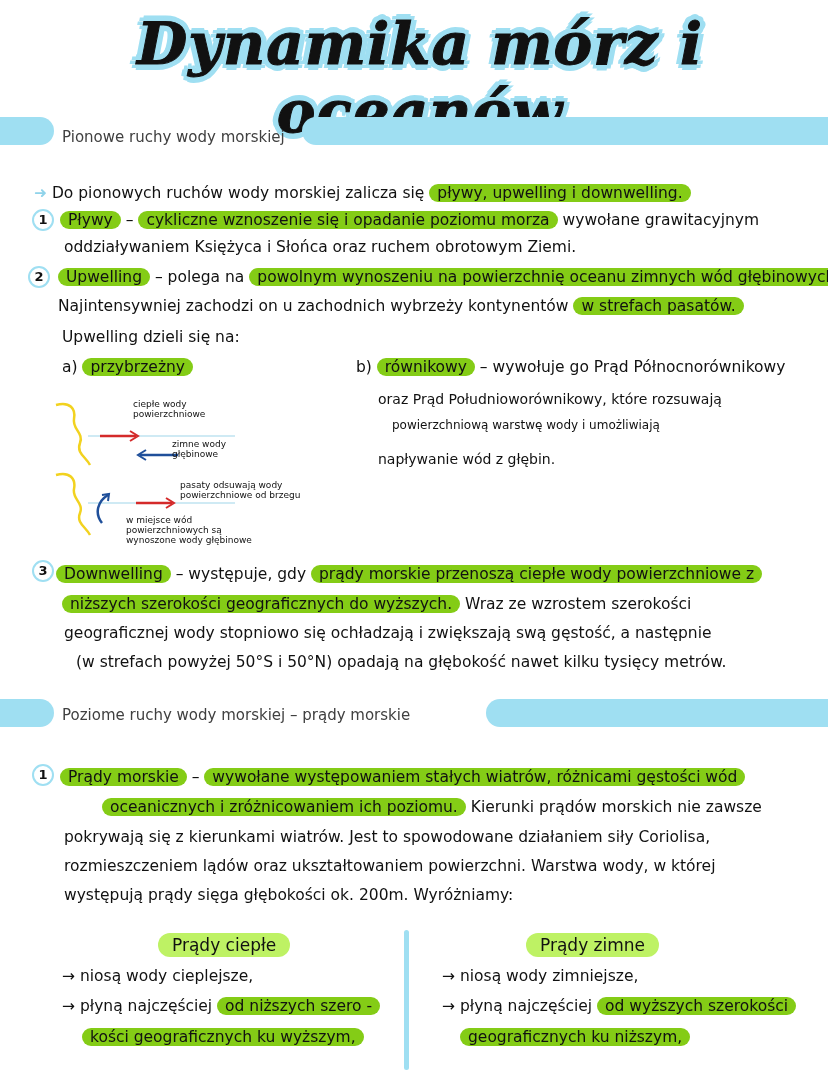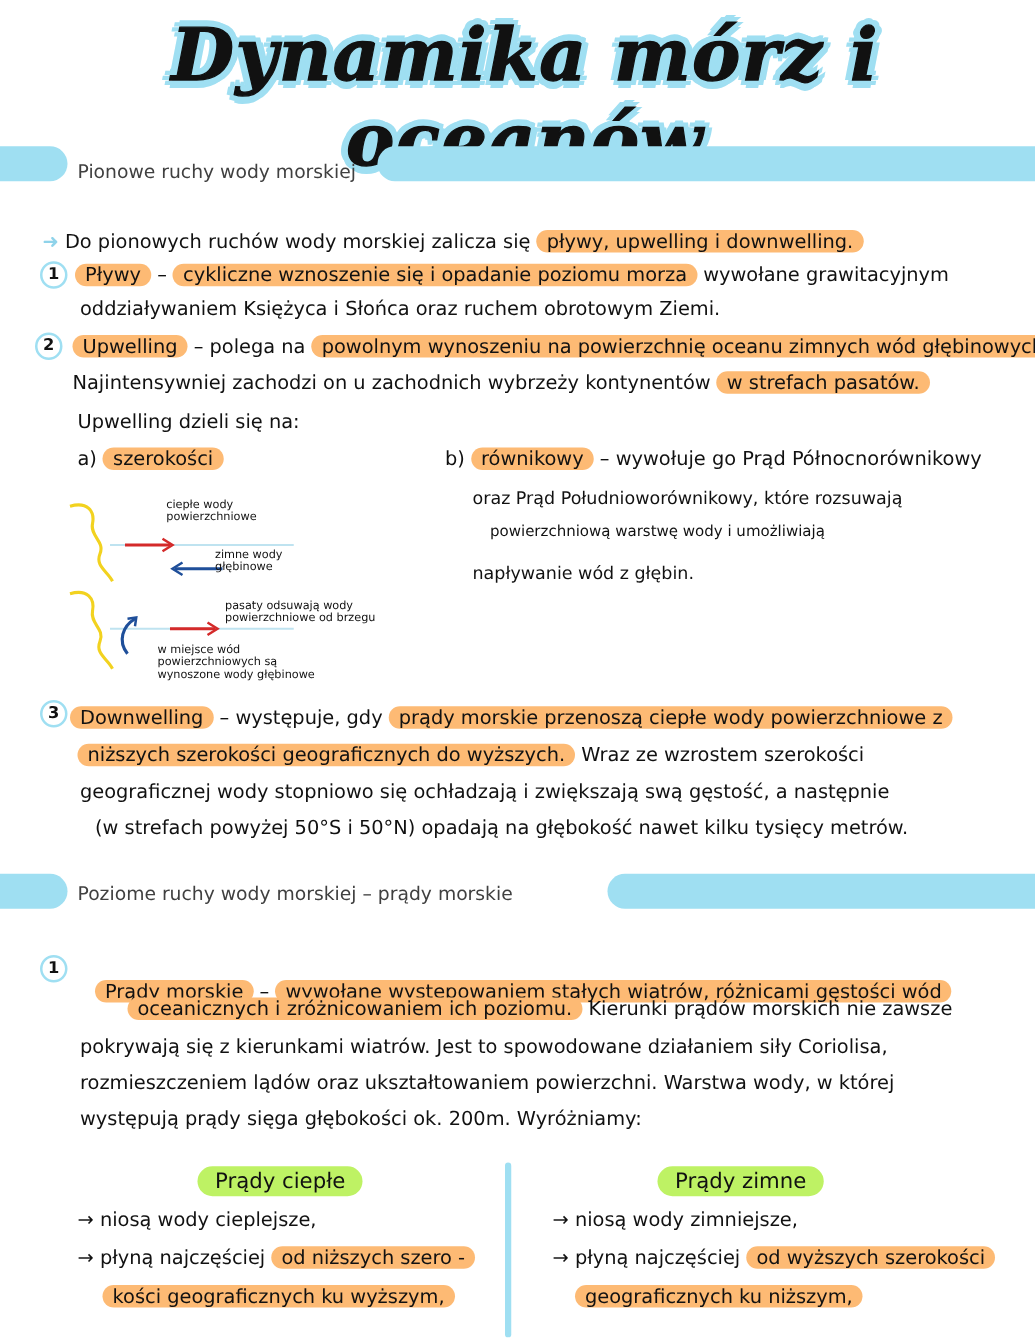--- a/index.html
+++ b/index.html
@@ -1,19 +1,19 @@
 <!DOCTYPE html>
 <html><head>
 <meta charset="utf-8">
 <style>
   * { box-sizing: border-box; margin: 0; padding: 0; }
   html, body { width: 828px; height: 1070px; background: #ffffff; overflow: hidden; }
   body { position: relative; font-family: "DejaVu Sans", sans-serif; color: #111; }
 
-  .hl { background: #fdba74; border-radius: 14px; padding: 0 8px; }
+  .hl { background: #84cc16; border-radius: 14px; padding: 0 8px; }
   .abs { position: absolute; }
 
   
   .title {
     position: absolute; left: 0; top: 10px; width: 828px; text-align: center;
     font-family: "DejaVu Serif", serif; font-size: 58px; font-style: italic; font-weight: bold;
     color: #111; letter-spacing: 1px;
     -webkit-text-stroke: 1px #111;
     text-shadow: 0 0 0 #9fdff2, 4px 4px 0 #9fdff2, -4px -4px 0 #9fdff2, 4px -4px 0 #9fdff2, -4px 4px 0 #9fdff2, 6px 0 0 #9fdff2, -6px 0 0 #9fdff2, 0 6px 0 #9fdff2, 0 -6px 0 #9fdff2;
     padding-left: 12px;
@@ -68,21 +68,21 @@
   <span class="hl">powolnym wynoszeniu na powierzchnię oceanu zimnych wód głębinowych.</span>
 </div>
 <div class="line" style="left:58px; top:295px;">
   <span>Najintensywniej zachodzi on u zachodnich wybrzeży kontynentów</span>
   <span class="hl">w strefach pasatów.</span>
 </div>
 <div class="line" style="left:62px; top:326px;">Upwelling dzieli się na:</div>
 
 <div class="line" style="left:62px; top:356px;">
   <span>a)</span>
-  <span class="hl">szerokości</span>
+  <span class="hl">przybrzeżny</span>
 </div>
 
 <div class="line" style="left:356px; top:356px;">
   <span>b)</span>
   <span class="hl">równikowy</span>
   <span>– wywołuje go Prąd Północnorównikowy</span>
 </div>
 <div class="line" style="left:378px; top:388px; font-size:14px;">oraz Prąd Południoworównikowy, które rozsuwają</div>
 <div class="line" style="left:378px; top:414px; font-size:12px;margin-left:14px;">powierzchniową warstwę wody i umożliwiają</div>
 <div class="line" style="left:378px; top:448px; font-size:14px;">napływanie wód z głębin.</div>
@@ -119,21 +119,21 @@
   <span>Wraz ze wzrostem szerokości</span>
 </div>
 <div class="line" style="left:64px; top:622px;">geograficznej wody stopniowo się ochładzają i zwiększają swą gęstość, a następnie</div>
 <div class="line" style="left:76px; top:651px;">(w strefach powyżej 50°S i 50°N) opadają na głębokość nawet kilku tysięcy metrów.</div>
 
 <div class="bar-left" style="top:699px;"></div>
 <div class="sec-title" style="left:62px; top:706px;">Poziome ruchy wody morskiej – prądy morskie</div>
 <div class="bar-right" style="top:699px; left:486px;"></div>
 
 <div class="num" style="left:32px; top:764px;">1</div>
-<div class="line" style="left:76px; top:766px;margin-top:16px;">
+<div class="line" style="left:60px; top:766px;">
   <span class="hl">Prądy morskie</span>
   <span>–</span>
   <span class="hl">wywołane występowaniem stałych wiatrów, różnicami gęstości wód</span>
 </div>
 <div class="line" style="left:62px; top:796px;margin-left:40px;">
   <span class="hl">oceanicznych i zróżnicowaniem ich poziomu.</span>
   <span>Kierunki prądów morskich nie zawsze</span>
 </div>
 <div class="line" style="left:64px; top:826px;">pokrywają się z kierunkami wiatrów. Jest to spowodowane działaniem siły Coriolisa,</div>
 <div class="line" style="left:64px; top:855px;">rozmieszczeniem lądów oraz ukształtowaniem powierzchni. Warstwa wody, w której</div>

